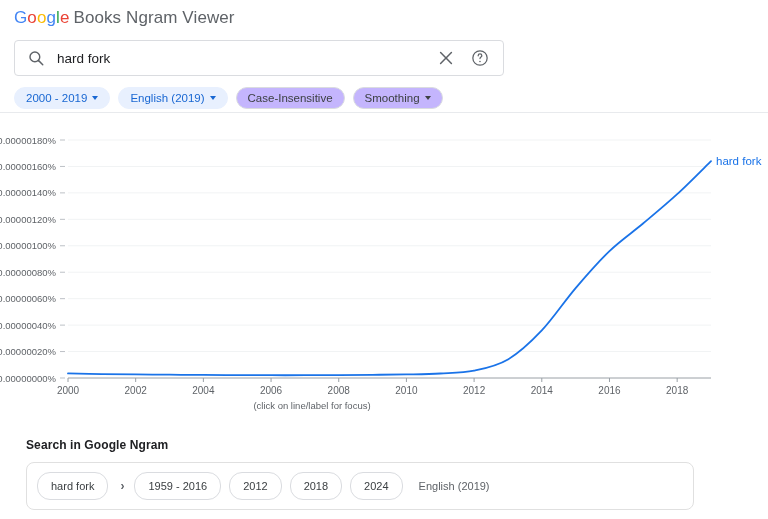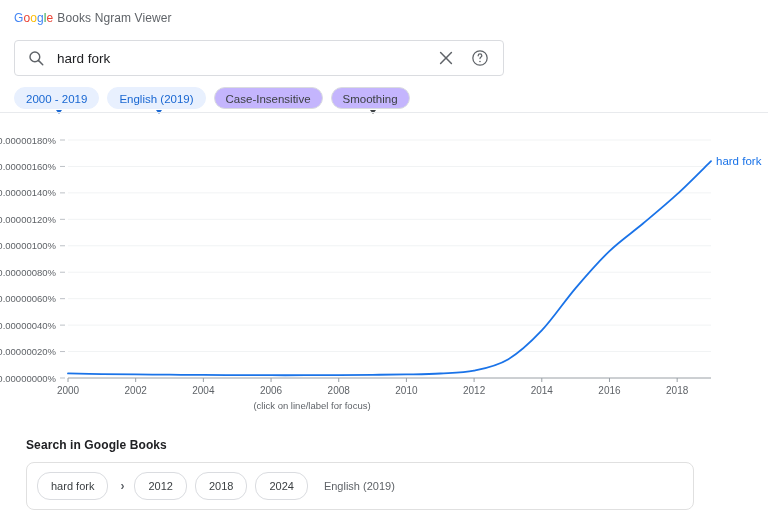--- a/index.html
+++ b/index.html
@@ -15,21 +15,21 @@
     overflow: hidden;
     position: relative;
   }
 
   
   .header {
     padding: 8px 0 0 14px;
     height: 26px;
   }
   .logo-title {
-    font-size: 12px;
+    font-size: 17px;
     line-height: 20px;
     letter-spacing: 0.1px;
     color: #5f6368;
     white-space: nowrap;
   }
   .logo span { font-weight: 400; }
   .g-b { color: #4285f4; }
   .g-r { color: #ea4335; }
   .g-y { color: #fbbc05; }
   .g-g { color: #34a853; }
@@ -83,21 +83,20 @@
     border-radius: 12px;
     display: inline-flex;
     align-items: center;
     padding: 0 11px;
     font-size: 11.5px;
     line-height: 22px;
     box-sizing: border-box;
     white-space: nowrap;
     cursor: pointer;
     user-select: none;
-    flex-direction: column;
   }
   .chip.active {
     background: #e8f0fe;
     color: #1967d2;
     border: 1px solid #e8f0fe;
     font-weight: 500;
   }
   .chip.inactive {
     background: #c4b5fd;
     color: #3c4043;
@@ -312,22 +311,23 @@
       <line x1="677.1578947368421" y1="260" x2="677.1578947368421" y2="264" stroke="#9aa0a6" stroke-width="1"></line>
       <text x="677.1578947368421" y="276" class="xtick-label">2018</text>
       <path d="M68.00,255.37 C73.64,255.48 90.56,255.86 101.84,256.03 C113.12,256.21 124.40,256.32 135.68,256.43 C146.96,256.54 158.25,256.61 169.53,256.69 C180.81,256.78 192.09,256.89 203.37,256.96 C214.65,257.03 225.93,257.05 237.21,257.09 C248.49,257.14 259.77,257.20 271.05,257.22 C282.33,257.25 293.61,257.25 304.89,257.22 C316.18,257.20 327.46,257.16 338.74,257.09 C350.02,257.02 361.30,256.94 372.58,256.83 C383.86,256.72 395.14,256.65 406.42,256.43 C417.70,256.21 428.98,256.12 440.26,255.50 C451.54,254.89 462.82,255.06 474.11,252.73 C485.39,250.39 496.67,248.21 507.95,241.49 C519.23,234.77 530.51,224.30 541.79,212.40 C553.07,200.50 564.35,183.31 575.63,170.09 C586.91,156.87 598.19,143.86 609.47,133.07 C620.75,122.27 632.04,114.78 643.32,105.30 C654.60,95.82 665.88,86.57 677.16,76.21 C688.44,65.85 705.36,48.66 711.00,43.16" fill="none" stroke="#1a73e8" stroke-width="1.8" stroke-linecap="round" stroke-linejoin="round"></path>
       <text x="716" y="47.155555555555566" class="series-label" fill="#1a73e8">hard fork</text>
     </svg>
 </div>
 
 <div class="chart-note">(click on line/label for focus)</div>
 
 <div class="books-section">
-  <div class="books-heading">Search in Google Books</div>
+  <div class="books-heading">Search in Google Ngram</div>
   <div class="books-panel">
     <span class="book-chip">hard fork</span>
     <span class="chev">›</span>
+    <span class="book-chip">1959 - 2016</span>
     <span class="book-chip">2012</span>
     <span class="book-chip">2018</span>
     <span class="book-chip">2024</span>
     <span class="lang-text">English (2019)</span>
   </div>
 </div>
 
 </body></html>

